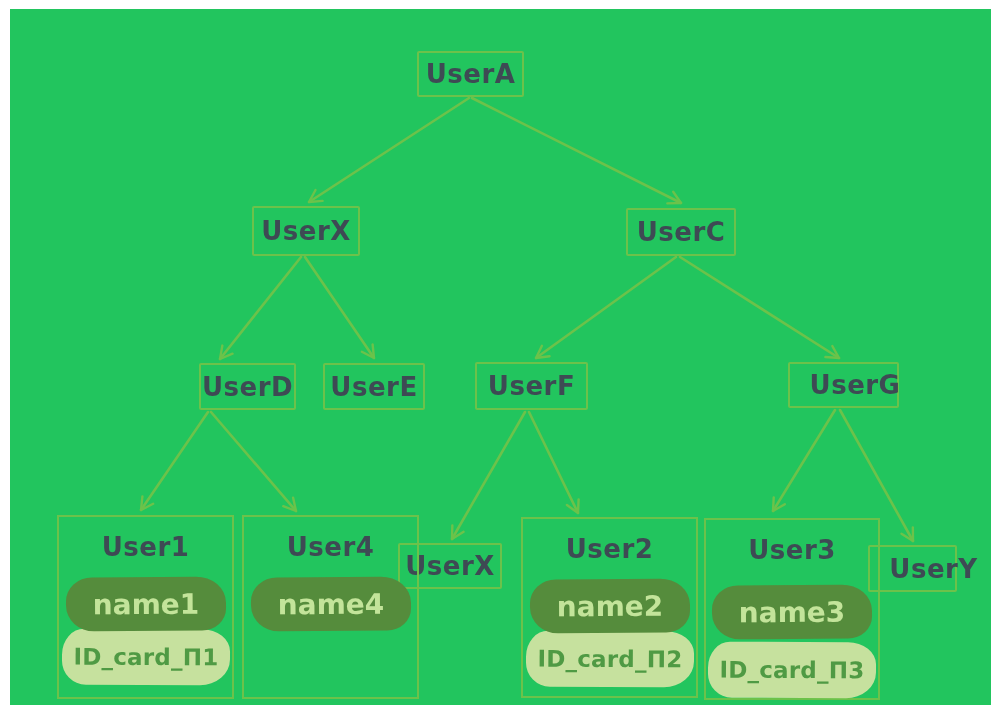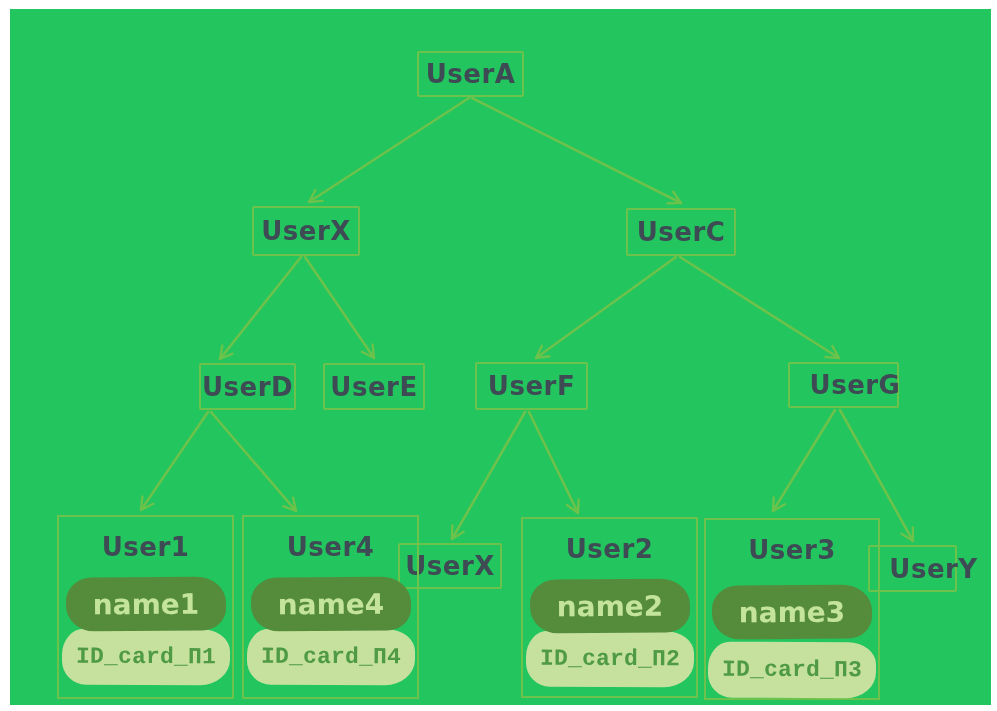--- a/index.html
+++ b/index.html
@@ -61,21 +61,20 @@
     width: 168px;
     height: 56px;
     margin-top: -2px;
     background: #c6e19e;
     color: #4f9a44;
     font-size: 23px;
     letter-spacing: 0.2px;
     border-radius: 22px 28px 30px 24px / 26px 22px 26px 24px;
     transform: rotate(0.3deg);
     z-index: 1;
-    font-family: Liberation Mono, monospace;
   }
 </style>
 </head>
 <body>
 
 <div class="stage">
 
   <svg class="layer edges" width="997" height="711" viewBox="0 0 997 711">
     <defs>
       <marker id="arrow" markerUnits="userSpaceOnUse" markerWidth="26" markerHeight="26" refX="19" refY="10" orient="auto">
@@ -138,21 +137,20 @@
 
     <div class="card" style="left:33px; top:515px; width:177px; height:184px;">
       <div class="card-title">User1</div>
       <div class="pill name">name1</div>
       <div class="pill idcard">ID_card_П1</div>
     </div>
 
     <div class="card" style="left:218px; top:515px; width:177px; height:184px;">
       <div class="card-title">User4</div>
       <div class="pill name">name4</div>
-      <div class="pill idcard">ID_card_П4</div>
     </div>
 
     <div class="card" style="left:497px; top:517px; width:177px; height:181px;">
       <div class="card-title">User2</div>
       <div class="pill name">name2</div>
       <div class="pill idcard">ID_card_П2</div>
     </div>
 
     <div class="card" style="left:680px; top:518px; width:176px; height:182px;justify-content:space-between;">
       <div class="card-title">User3</div>

